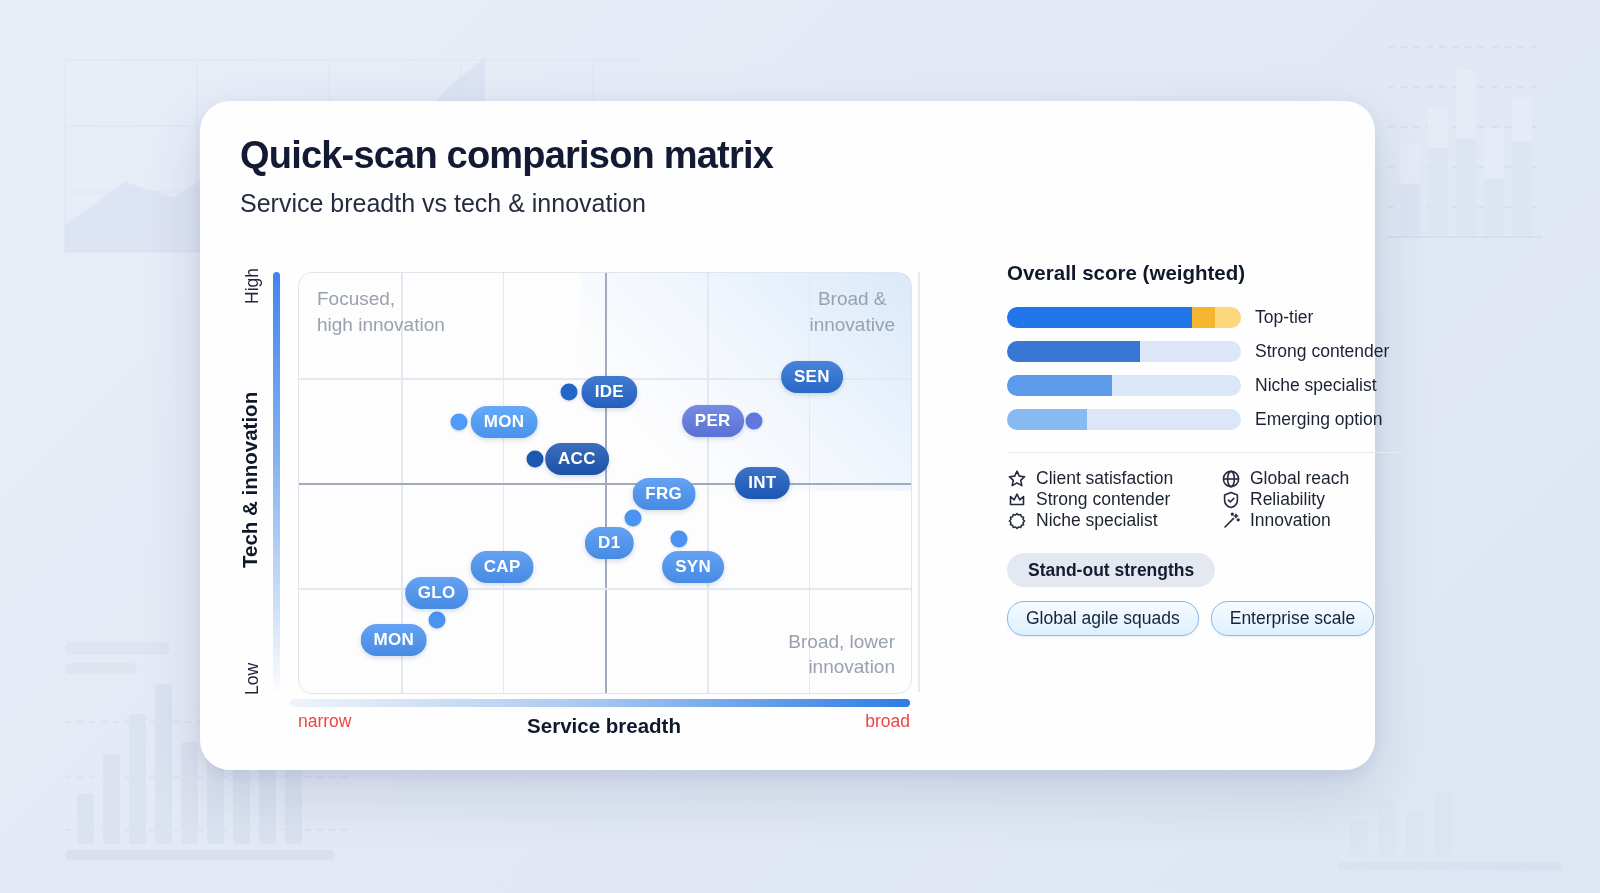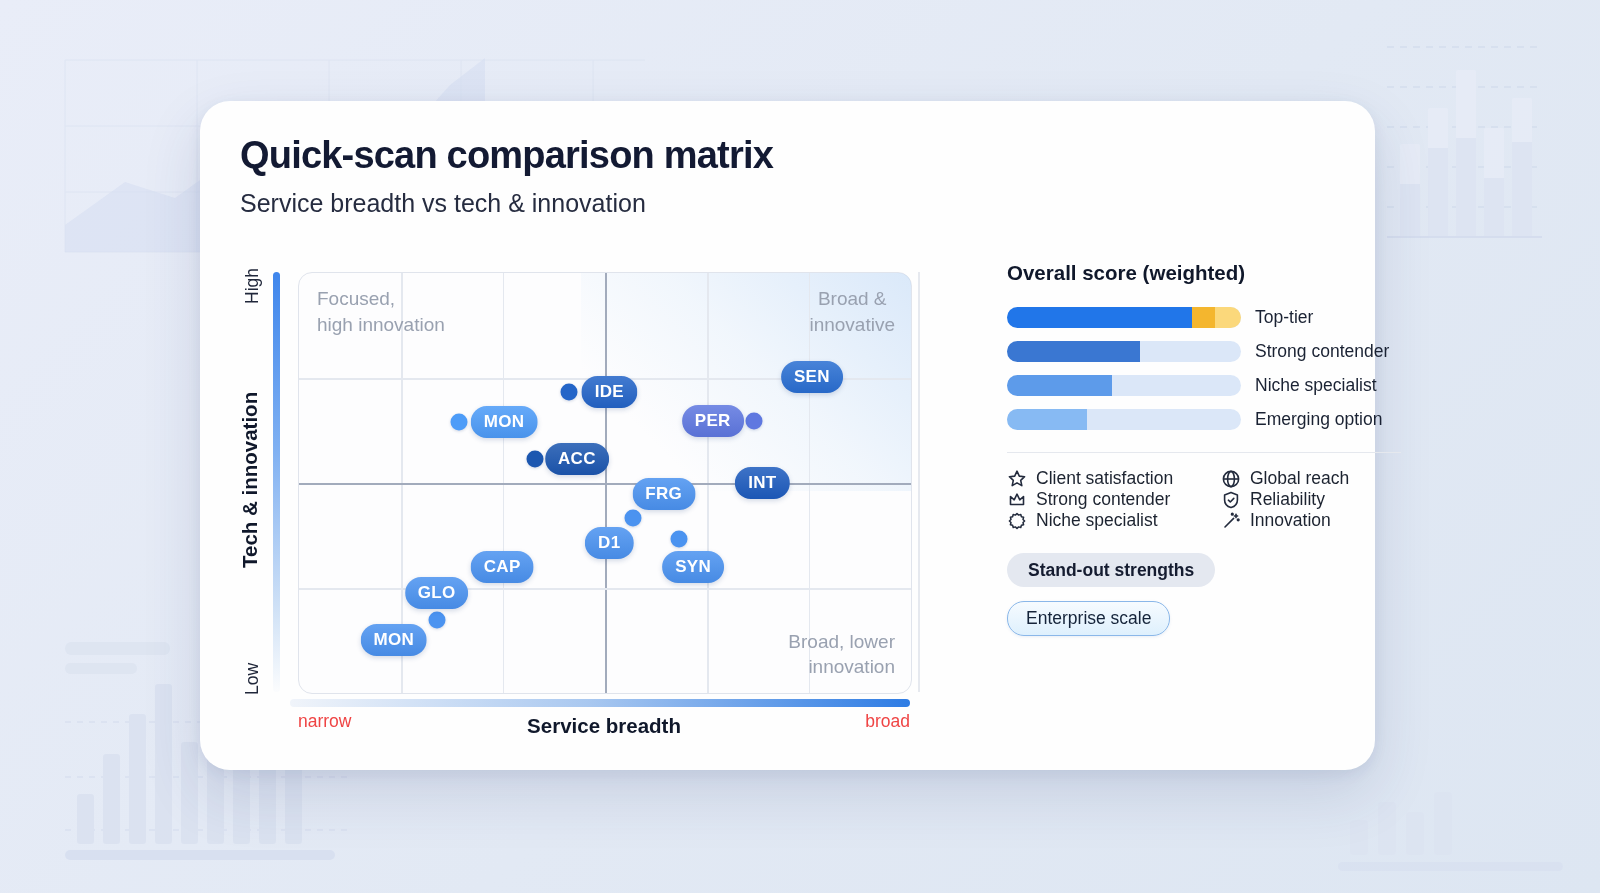--- a/index.html
+++ b/index.html
@@ -298,16 +298,17 @@
               <line x1="13.4" y1="5" x2="16.6" y2="5"></line>
               <circle cx="17.2" cy="8.8" r=".8" fill="#232b3d"></circle>
               <circle cx="11.3" y="0" cy="3.2" r=".8" fill="#232b3d"></circle>
             </svg>
           </span>
           <span>Innovation</span>
         </div>
       </div>
     <div><span class="standout-pill">Stand-out strengths</span></div>
     <div id="chip-row" class="chip-row">
+        <div class="chip">Global agile squads</div>
         <div class="chip">Enterprise scale</div>
       </div>
   </div>
 </div>
 
 </body></html>

